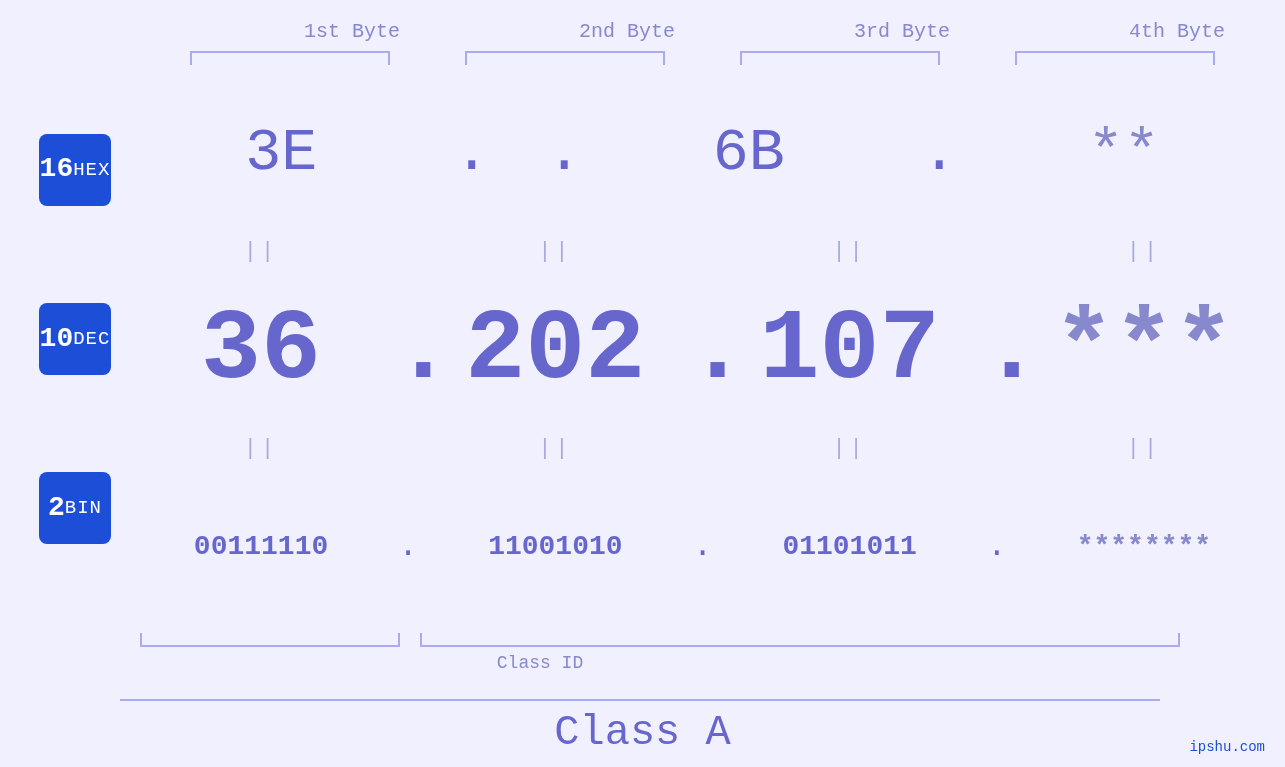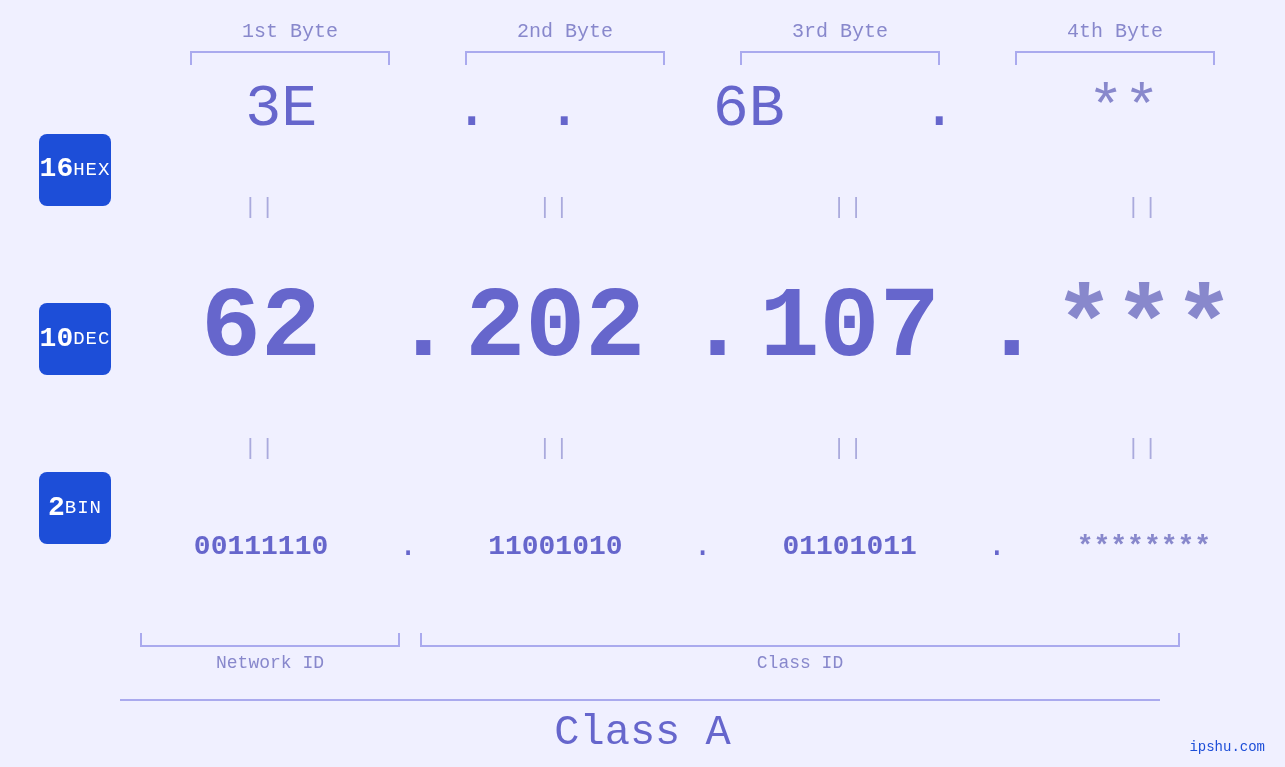--- a/index.html
+++ b/index.html
@@ -29,21 +29,21 @@
       width: 1100px;
       margin-left: 120px;
       justify-content: space-around;
       margin-bottom: 8px;
     }
 
     .byte-header {
       color: #8888cc;
       font-size: 20px;
       font-family: 'Courier New', Courier, monospace;
-      text-align: center;
+      text-align: right;
       width: 220px;
     }
 
     
     .bracket-row {
       display: flex;
       width: 1100px;
       margin-left: 120px;
       justify-content: space-around;
       margin-bottom: 10px;
@@ -98,21 +98,20 @@
       font-weight: normal;
       letter-spacing: 1px;
     }
 
     
     .data-area {
       flex: 1;
       display: flex;
       flex-direction: column;
       padding-right: 20px;
-      gap: 44px;
     }
 
     
     .data-row {
       display: flex;
       align-items: center;
       justify-content: space-around;
       flex: 1;
     }
 
@@ -300,21 +299,21 @@
         <div class="equals-cell">||</div>
         <div class="equals-dot"></div>
         <div class="equals-cell">||</div>
         <div class="equals-dot"></div>
         <div class="equals-cell">||</div>
         <div class="equals-dot"></div>
         <div class="equals-cell">||</div>
       </div>
 
       <div class="data-row dec-row">
-        <div class="cell">62</div>
+        <div class="cell">36</div>
         <div class="dot-cell">.</div>
         <div class="cell">202</div>
         <div class="dot-cell">.</div>
         <div class="cell">107</div>
         <div class="dot-cell">.</div>
         <div class="cell masked">***</div>
       </div>
 
       <div class="equals-row">
         <div class="equals-cell">||</div>
@@ -335,21 +334,20 @@
         <div class="dot-cell">.</div>
         <div class="cell masked">********</div>
       </div>
 
       <div style="margin-top:8px;">
         <div class="bottom-brackets">
           <div class="bottom-bracket-network"></div>
           <div class="bottom-bracket-host"></div>
         </div>
         <div class="id-labels">
-          <div class="network-id-label">Network ID</div>
           <div class="host-id-label">Class ID</div>
         </div>
       </div>
 
     </div>
   </div>
 
   <div class="class-section">
     <div class="class-bracket-line"></div>
     <div class="class-label">Class A</div>

